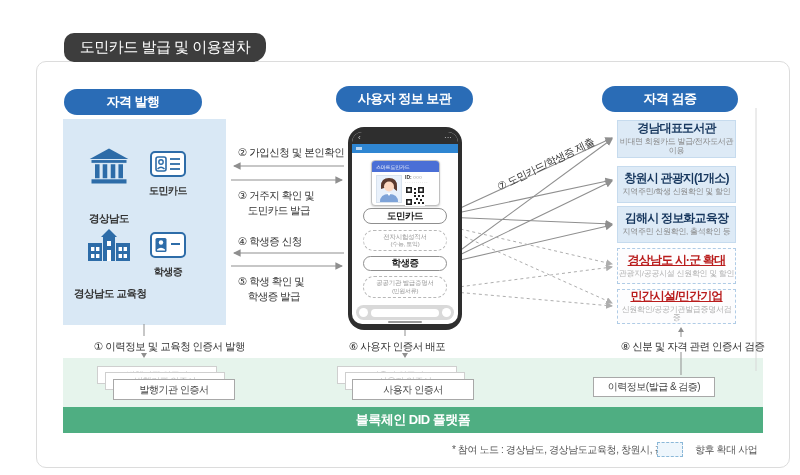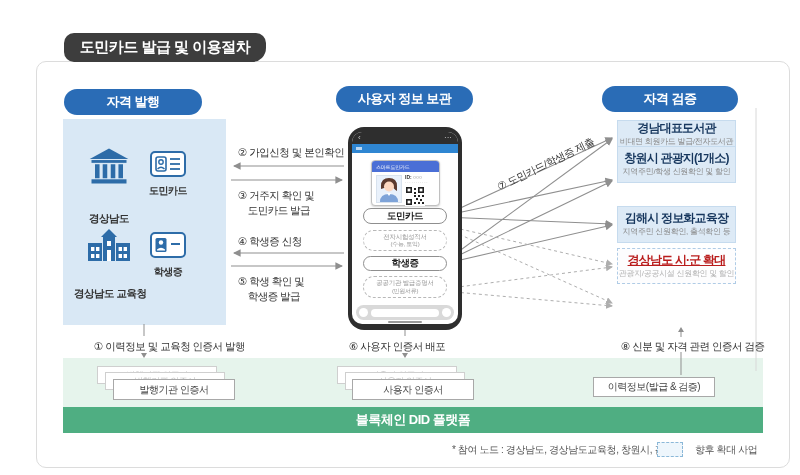--- a/index.html
+++ b/index.html
@@ -1,21 +1,21 @@
 <!DOCTYPE html>
 <html><head>
 <meta charset="utf-8">
 <style>
   html,body{margin:0;padding:0;background:#fff;}
   .stage{position:relative;width:800px;height:475px;background:#fff;overflow:hidden;
          font-family:"Liberation Sans","DejaVu Sans",sans-serif;}
   .abs{position:absolute;}
   
   .tab{left:64px;top:33px;width:202px;height:29px;background:#3d3d3d;color:#fff;
-       font-size:15px;font-weight:bold;border-radius:10px 10px 14px 10px;
+       font-size:15px;font-weight:normal;border-radius:10px 10px 14px 10px;
        display:flex;align-items:center;justify-content:center;z-index:6;letter-spacing:-0.5px;}
   .container{left:36px;top:61px;width:752px;height:405px;border:1px solid #dcdcdc;border-radius:10px;z-index:0;}
   
   .pill{background:#2a6cb6;color:#fff;font-weight:bold;font-size:13px;border-radius:14px;
         display:flex;align-items:center;justify-content:center;height:26px;z-index:3;letter-spacing:-0.5px;}
   
   .panel{left:63px;top:119px;width:163px;height:206px;background:#d9e8f5;z-index:1;}
   .orggrp{z-index:2;text-align:center;}
   .orglabel{font-size:10.5px;font-weight:bold;color:#333;margin-top:21px;letter-spacing:-0.5px;white-space:nowrap;}
   .credlabel{font-size:10px;font-weight:bold;color:#333;margin-top:3px;letter-spacing:-0.5px;white-space:nowrap;}
@@ -270,32 +270,36 @@
         <div class="dotw"></div>
       </div>
       <div class="p-home"></div>
     </div>
   </div>
 
   <div class="vbox solid" style="top:120px;height:38px;">
     <div class="vt">경남대표도서관</div>
     <div class="vs">비대면 회원카드 발급/전자도서관이용</div>
   </div>
-  <div class="vbox solid" style="top:146px;height:37px;">
+  <div class="vbox solid" style="top:166px;height:37px;">
     <div class="vt">창원시 관광지(1개소)</div>
     <div class="vs">지역주민/학생 신원확인 및 할인</div>
   </div>
   <div class="vbox solid" style="top:206px;height:37px;">
     <div class="vt">김해시 정보화교육장</div>
     <div class="vs">지역주민 신원확인, 출석확인 등</div>
   </div>
   <div class="vbox dashed" style="top:248px;height:36px;">
     <div class="vt">경상남도 시·군 확대</div>
     <div class="vs">관광지/공공시설 신원확인 및 할인</div>
   </div>
+  <div class="vbox dashed" style="top:289px;height:35px;">
+    <div class="vt">민간시설/민간기업</div>
+    <div class="vs">신원확인/공공기관발급증명서검증</div>
+  </div>
 
   <div class="abs band-light"></div>
   <div class="abs band-dark">블록체인 DID 플랫폼</div>
 
   <div class="cert back" style="left:97px;top:366px;width:118px;height:16px;">발행기관 인증서</div>
   <div class="cert back" style="left:105px;top:372px;width:118px;height:16px;">발행기관 인증서</div>
   <div class="cert" style="left:113px;top:379px;width:120px;height:19px;">발행기관 인증서</div>
 
   <div class="cert back" style="left:337px;top:366px;width:118px;height:16px;">사용자 인증서</div>
   <div class="cert back" style="left:345px;top:372px;width:118px;height:16px;">사용자 인증서</div>

